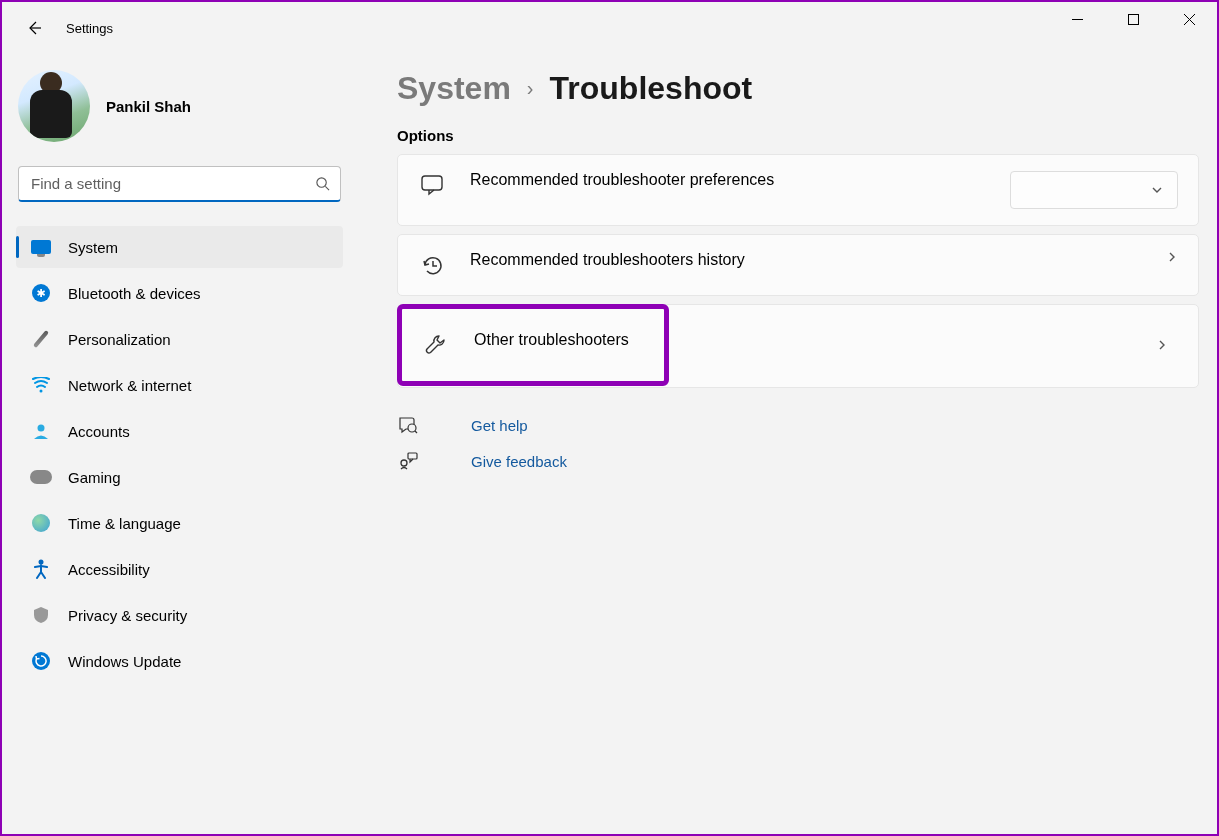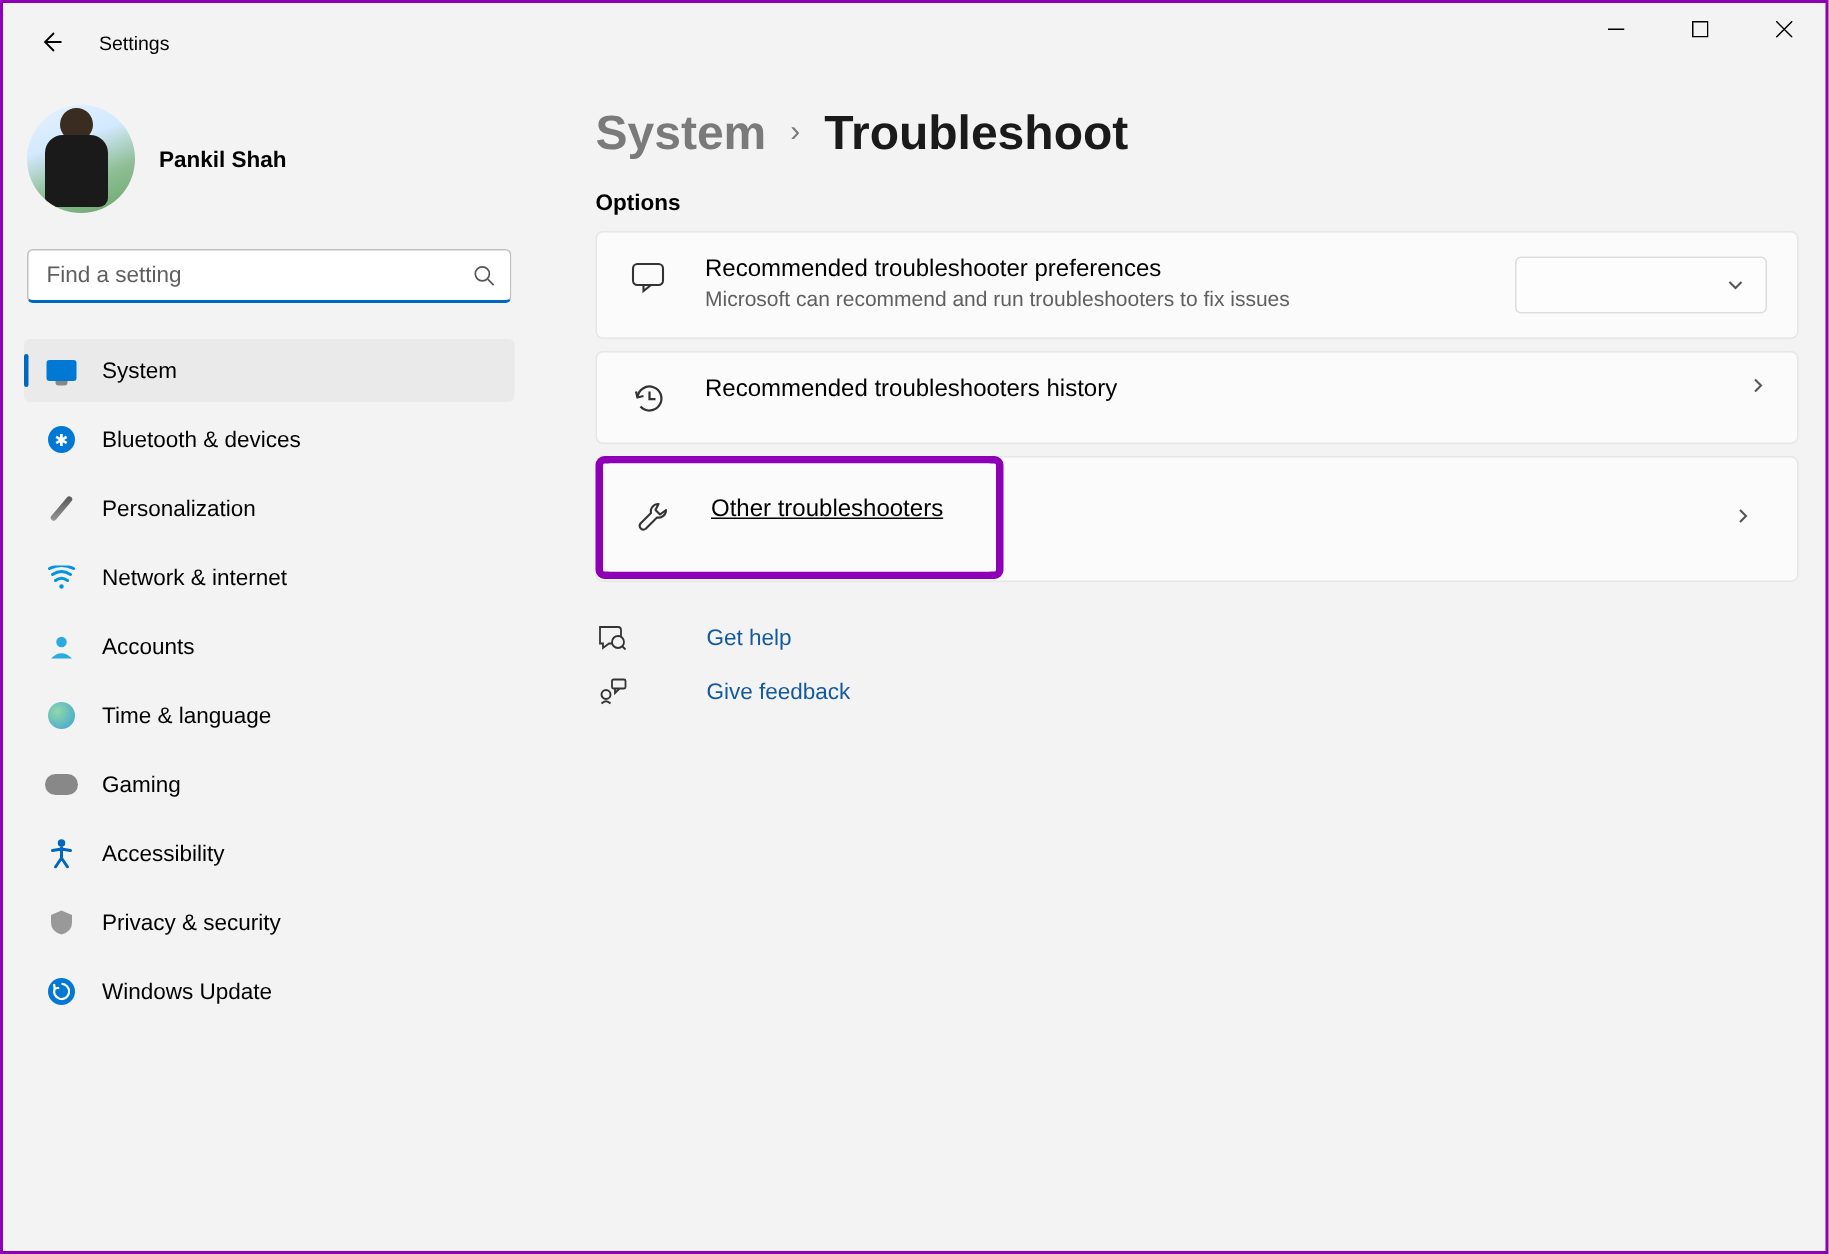--- a/index.html
+++ b/index.html
@@ -204,21 +204,20 @@
     border-radius: 6px;
     display: inline-block;
     padding: 0;
     margin-bottom: 6px;
   }
   .highlight-box .card {
     margin-bottom: 0;
     border: none;
     width: 262px;
     padding: 22px 20px;
-    text-decoration: underline;
   }
   .card-row { position: relative; }
   .card-row .right-chev {
     position: absolute; right: 30px; top: 50%; transform: translateY(-50%);
     color: #555;
     pointer-events: none;
   }
   .card-full {
     background: #fbfbfb;
     border: 1px solid #e6e6e6;
@@ -320,29 +319,29 @@
         <span class="nav-icon ic-acc">
           <svg width="18" height="18" viewBox="0 0 18 18">
               <circle cx="9" cy="6" r="3.5" fill="#29abe2"></circle>
               <path d="M2 17 Q9 10 16 17 Z" fill="#29abe2"></path>
             </svg>
         </span>
         <span>Accounts</span>
       </li>
       <li class="nav-item">
         <span class="nav-icon">
+            <span class="ic-game"></span>
+          </span>
+        <span>Gaming</span>
+      </li>
+      <li class="nav-item">
+        <span class="nav-icon">
             <span class="ic-time"></span>
           </span>
         <span>Time &amp; language</span>
-      </li>
-      <li class="nav-item">
-        <span class="nav-icon">
-            <span class="ic-game"></span>
-          </span>
-        <span>Gaming</span>
       </li>
       <li class="nav-item">
         <span class="nav-icon ic-a11y">
           <svg width="18" height="20" viewBox="0 0 18 20">
               <circle cx="9" cy="3" r="2.5" fill="#0067c0"></circle>
               <path d="M9 6 V13 M3 8 L9 7 L15 8 M9 13 L5 19 M9 13 L13 19" stroke="#0067c0" stroke-width="2" stroke-linecap="round"></path>
             </svg>
         </span>
         <span>Accessibility</span>
       </li>
@@ -379,21 +378,20 @@
 
     <div class="card">
       <div class="card-icon">
         <svg width="24" height="24" viewBox="0 0 24 24">
             <rect x="2" y="3" width="20" height="14" rx="3" stroke="#333" stroke-width="1.4" fill="none"></rect>
             <path d="M9 17 L9 21 L14 17" stroke="#333" stroke-width="1.4" fill="none"></path>
           </svg>
       </div>
       <div class="card-text">
         <div class="card-title">Recommended troubleshooter preferences</div>
-        <div class="card-sub">Microsoft can recommend and run troubleshooters to fix issues</div>
       </div>
       <div class="card-action">
         <div class="dropdown">
           <svg width="12" height="12" viewBox="0 0 12 12">
               <path d="M2 4 L6 8 L10 4" stroke="#555" stroke-width="1.4" fill="none"></path>
             </svg>
         </div>
       </div>
     </div>
 

